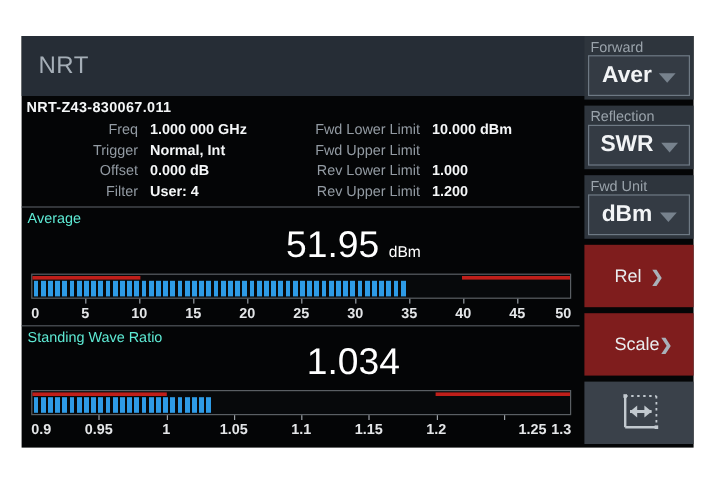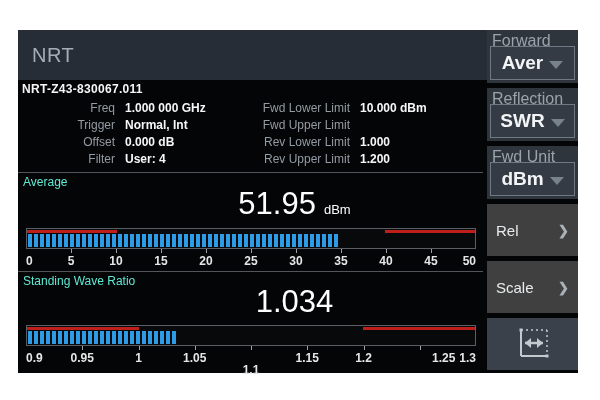--- a/index.html
+++ b/index.html
@@ -34,26 +34,26 @@
   .bar { position:absolute; left:1px; top:5px; height:13px;
          background:repeating-linear-gradient(to right, #2e9be6 0px, #2e9be6 4px, #07090b 4px, #07090b 6px); }
   .ticks { position:absolute; left:8px; width:450px; height:5px; }
   .tickmark { position:absolute; top:0; width:1px; height:4px; background:#9aa0a6; }
   .axis { position:absolute; left:8px; width:450px; height:15px; }
   .tick-label { position:absolute; top:0; color:#e4e6e8; font-size:12px; font-weight:bold; transform:translateX(-50%); white-space:nowrap; }
 
   
   .sidebar { position:absolute; left:469px; top:0; width:91px; height:343px; display:flex; flex-direction:column; gap:5px; }
   .dd-group { height:53px; background:#2e353d; position:relative; cursor:pointer; }
-  .dd-label { position:absolute; left:5px; top:2px; color:#9aa3ab; font-size:16px; }
+  .dd-label { position:absolute; left:5px; top:2px; color:#9aa3ab; font-size:12px; }
   .dd-box { position:absolute; left:3px; right:3px; top:16px; bottom:3px; border:1px solid #6e7984; background:#343b44;
             display:flex; align-items:center; justify-content:center; gap:6px; }
   .dd-value { color:#f2f4f6; font-size:19px; font-weight:bold; }
   .dd-tri { width:0; height:0; border-left:7px solid transparent; border-right:7px solid transparent; border-top:8px solid #77828d; margin-top:3px; }
-  .menu-btn { height:52px; background:#404040; display:flex; align-items:center; justify-content:space-between; padding:0 9px; cursor:pointer; }
+  .menu-btn { height:52px; background:#7f1d1d; display:flex; align-items:center; justify-content:space-between; padding:0 25px; cursor:pointer; }
   .menu-btn .mlabel { color:#e9ecee; font-size:15px; }
   .menu-btn .chev { color:#a9b1b9; font-size:13px; font-weight:bold; }
   .icon-btn { height:52px; background:#3a414a; display:flex; align-items:center; justify-content:center; cursor:pointer; }
 </style>
 </head>
 <body>
 
 <div class="page">
   <div class="screen">
 
@@ -152,21 +152,21 @@
           <span class="tickmark" style="left: 50%;"></span>
           <span class="tickmark" style="left: 62.5%;"></span>
           <span class="tickmark" style="left: 75%;"></span>
           <span class="tickmark" style="left: 87.5%;"></span>
         </div>
       <div class="axis" id="swr-axis" style="top:321px">
           <span class="tick-label" style="left: 0%; transform: none;">0.9</span>
           <span class="tick-label" style="left: 12.5%;">0.95</span>
           <span class="tick-label" style="left: 25%;">1</span>
           <span class="tick-label" style="left: 37.5%;">1.05</span>
-          <span class="tick-label" style="left: 50%; margin-top: 12px;">1.1</span>
+          <span class="tick-label" style="left: 50%;">1.1</span>
           <span class="tick-label" style="left: 62.5%; text-align: right;">1.15</span>
           <span class="tick-label" style="left: 75%;">1.2</span>
           <span class="tick-label" style="left: 87.5%; margin-left: 24px;">1.25</span>
           <span class="tick-label" style="left: 100%; transform: translateX(-100%);">1.3</span>
         </div>
     </div>
 
     <div class="sidebar" id="sidebar">
         <div class="dd-group">
           <span class="dd-label">Forward</span>

